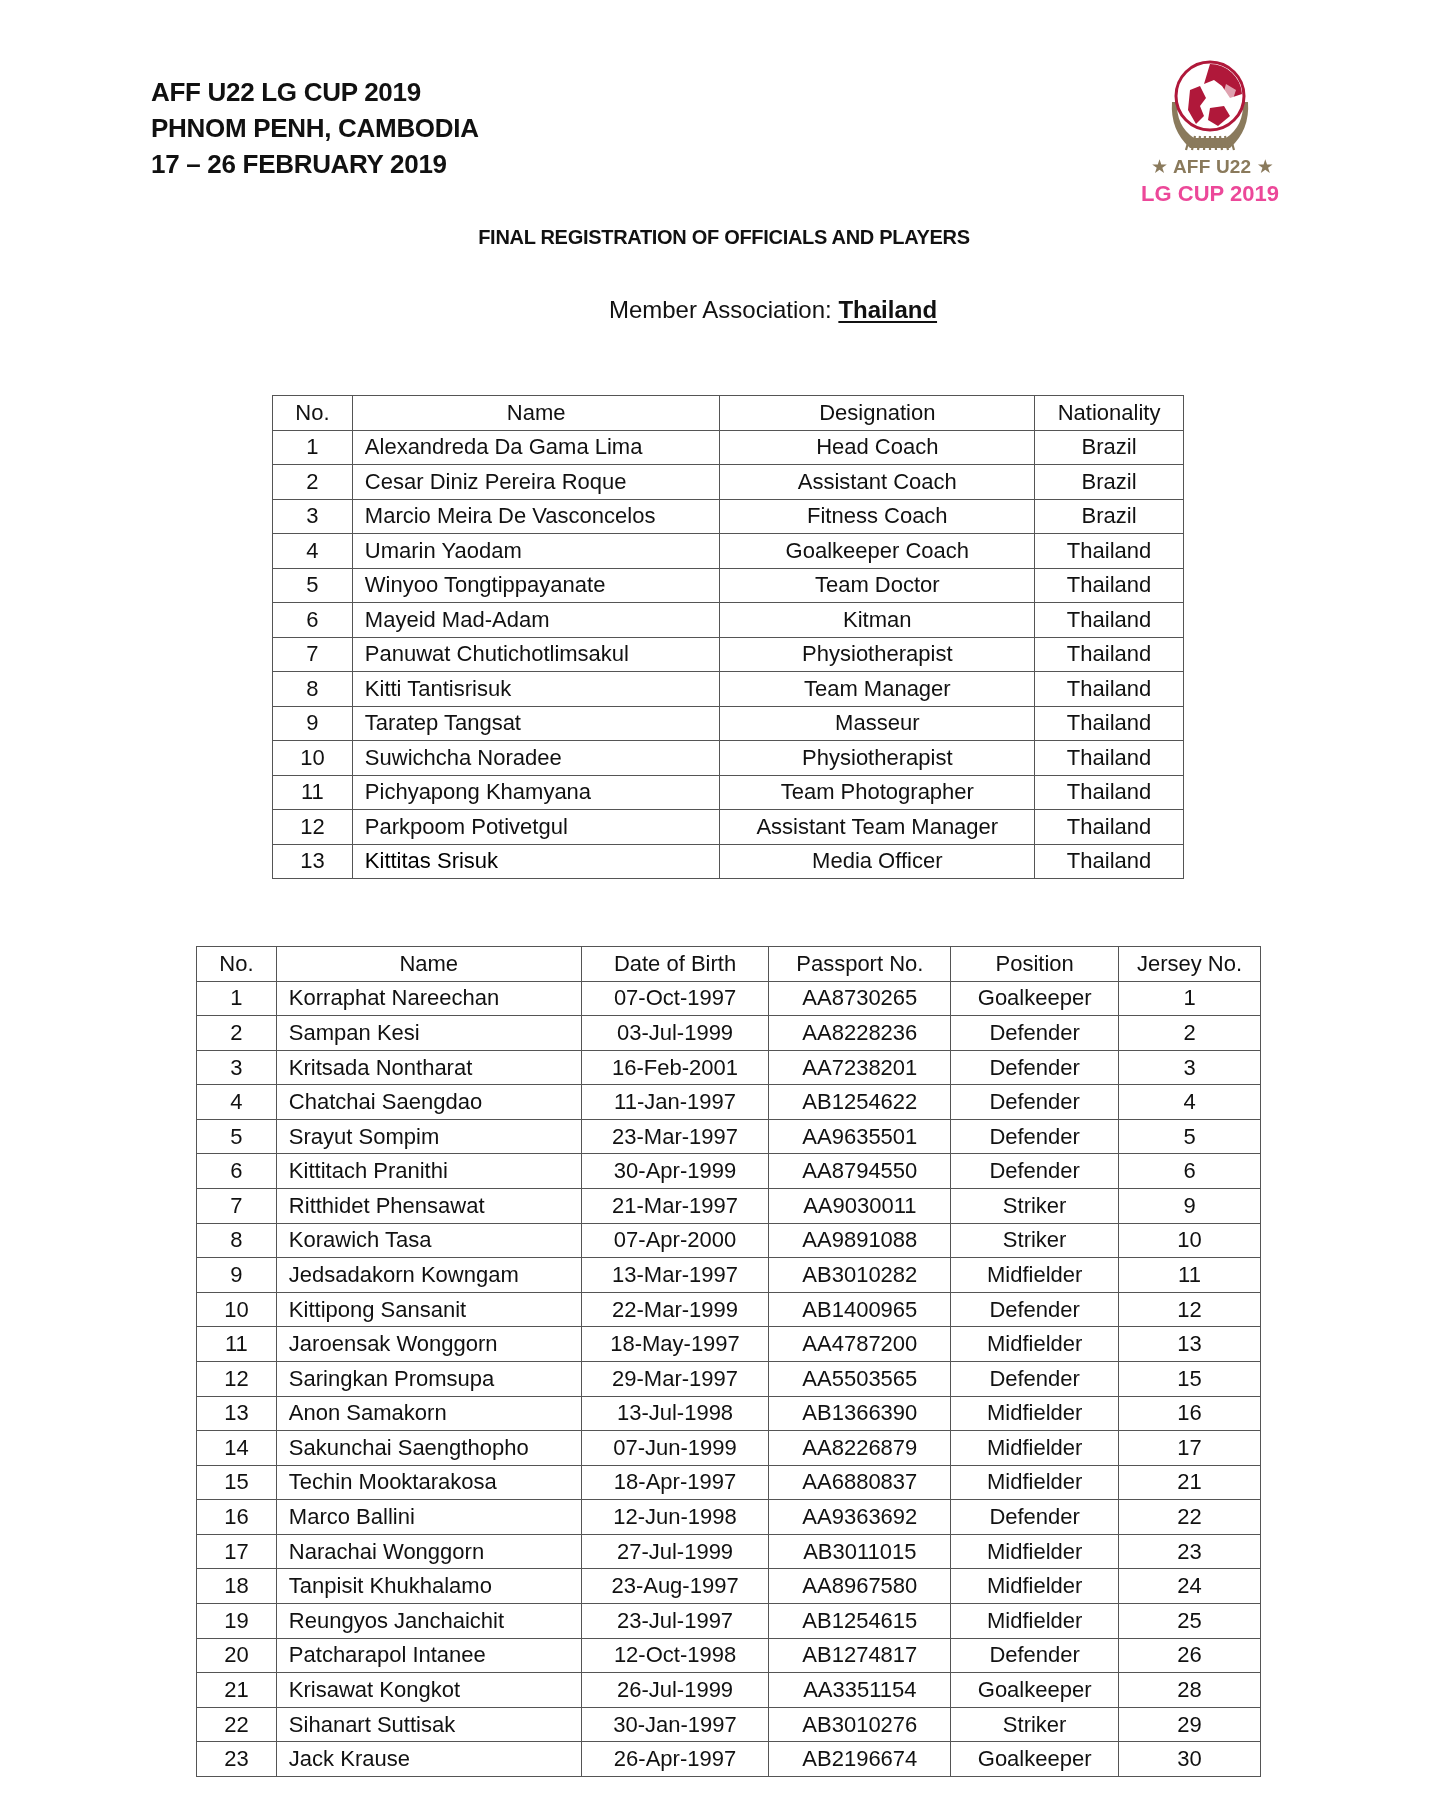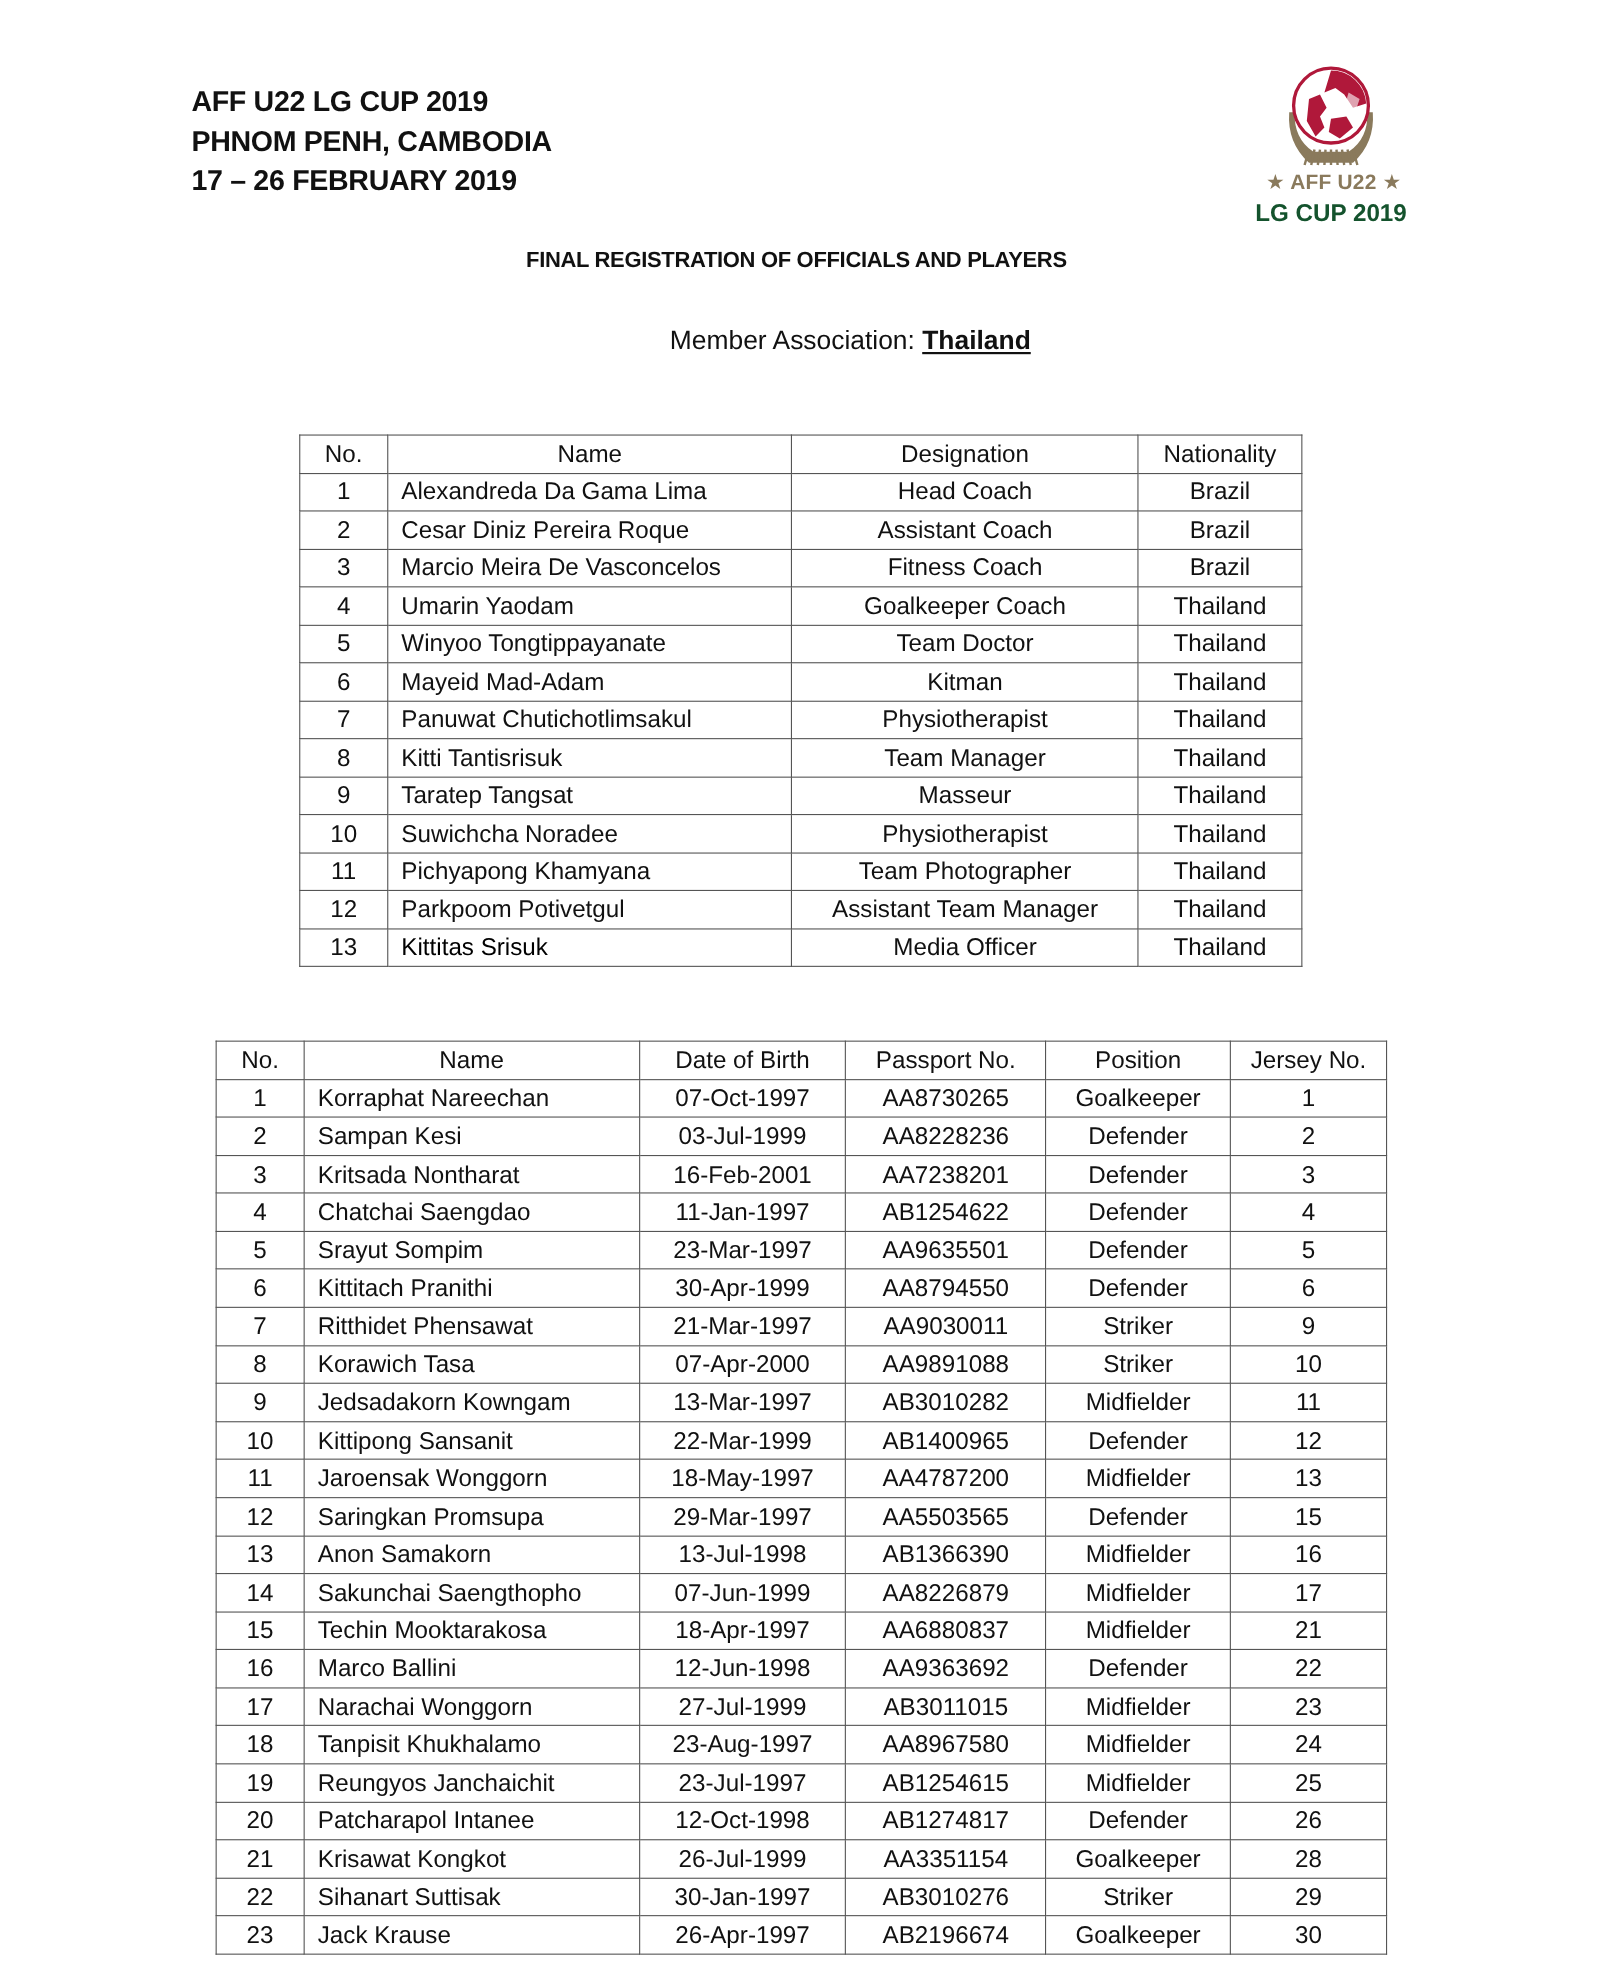--- a/index.html
+++ b/index.html
@@ -1,25 +1,25 @@
 <!DOCTYPE html>
 <html><head>
 <meta charset="utf-8">
 <style>
   html, body { margin: 0; padding: 0; }
   body {
     width: 1454px; height: 1794px; background: #ffffff; position: relative; overflow: hidden;
     font-family: "Liberation Sans", "DejaVu Sans", sans-serif; color: #111;
   }
-  .event-header { position: absolute; left: 174px; top: 74px; }
+  .event-header { position: absolute; left: 151px; top: 74px; }
   .event-header div { font-weight: bold; font-size: 26px; line-height: 36px; letter-spacing: -0.3px; white-space: nowrap; }
   .logo { position: absolute; left: 1130px; top: 50px; width: 165px; height: 160px; }
   .logo svg { position: absolute; left: 30px; top: 0; }
   .logo-line1 { position: absolute; left: 0; top: 105px; width: 165px; text-align: center; font-weight: bold; font-size: 19px; color: #8a7a5c; letter-spacing: 0.2px; white-space: nowrap; }
-  .logo-line2 { position: absolute; left: 0; top: 131px; width: 160px; text-align: center; font-weight: bold; font-size: 22px; color: #14532d; white-space: nowrap; }
+  .logo-line2 { position: absolute; left: 0; top: 131px; width: 160px; text-align: center; font-weight: bold; font-size: 22px; color: #ec4899; white-space: nowrap; }
   .doc-title { position: absolute; left: 0; top: 226px; width: 1448px; text-align: center; font-weight: bold; font-size: 20px; letter-spacing: -0.3px; }
   .member-assoc { position: absolute; left: 0; top: 296px; width: 1450px; text-align: center; font-size: 24px; padding-left: 48px; }
   .member-assoc .country { font-weight: bold; text-decoration: underline; text-underline-offset: 3px; }
   table { position: absolute; border-collapse: collapse; font-size: 22px; }
   td, th { border: 1.5px solid #555; padding: 0 10px; font-weight: normal; white-space: nowrap; overflow: hidden; }
   .c { text-align: center; }
   .l { text-align: left; padding-left: 12px; }
   #officials { left: 272px; top: 395px; width: 912px; }
   #officials tr { height: 34.5px; }
   #players { left: 196px; top: 946px; width: 1065px; }

